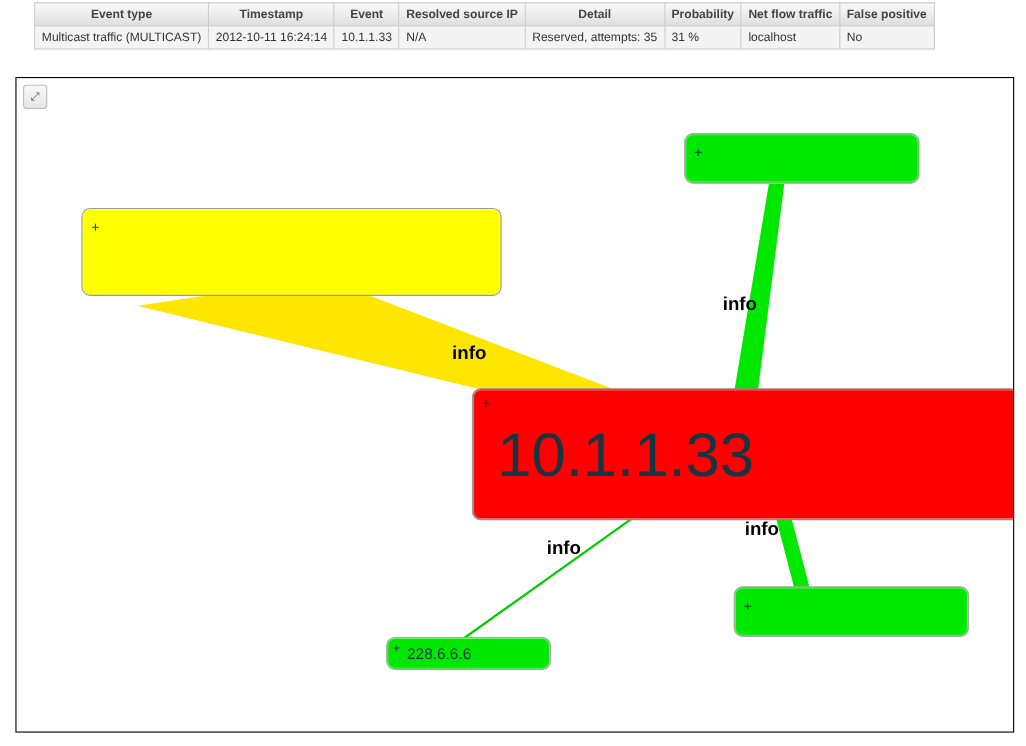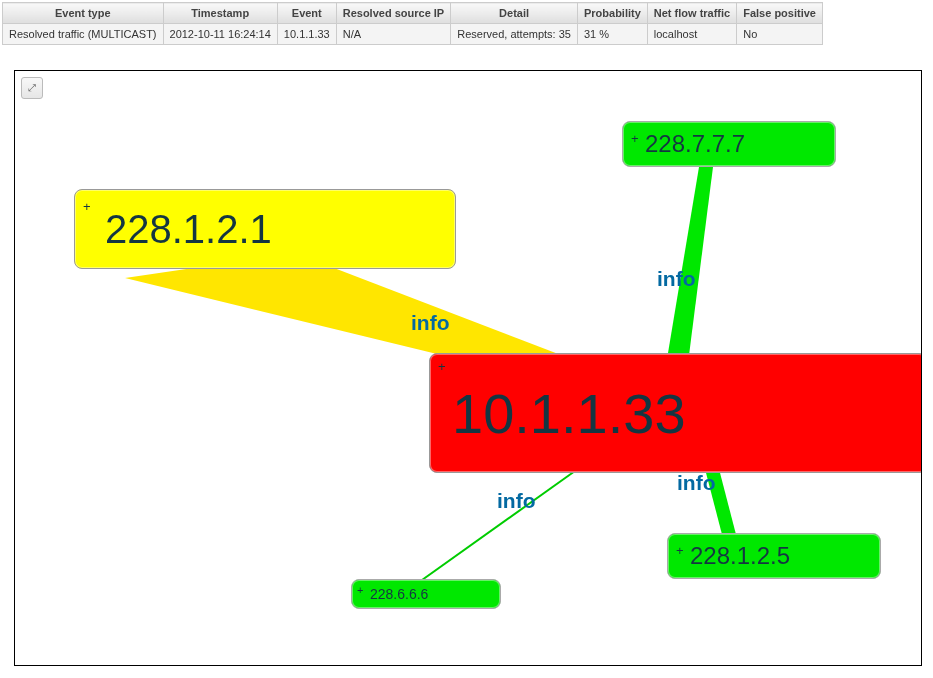--- a/index.html
+++ b/index.html
@@ -12,21 +12,21 @@
   }
   .page {
     width: 933px;
     height: 678px;
     position: relative;
   }
   
   .evt-table {
     border-collapse: collapse;
     width: 785px;
-    margin: 2px 0 0 2px;
+    margin: 2px 0 0 31px;
   }
   .evt-table th, .evt-table td {
     border: 1px solid #ccc;
     padding: 4px 6px;
     text-align: left;
     white-space: nowrap;
   }
   .evt-table th {
     text-align: center;
     background: linear-gradient(#f8f8f8, #ececec 50%, #dedede);
@@ -92,22 +92,22 @@
     line-height: 1;
   }
   .node.big   { border-color: #999; }
   .node.red    { background: #f00; }
   .node.yellow { background: #ff0; }
   .node.green  { background: #00e800; }
   .edge-label {
     position: absolute;
     font-family: Tahoma, Arial, sans-serif;
     font-weight: bold;
-    font-size: 21px;
-    color: #0369a1;
+    font-size: 17px;
+    color: #000000;
     pointer-events: none;
   }
 </style>
 </head>
 <body>
 <div class="page">
 
 <table class="evt-table">
   <thead>
     <tr>
@@ -116,21 +116,21 @@
       <th>Event</th>
       <th>Resolved source IP</th>
       <th>Detail</th>
       <th>Probability</th>
       <th>Net flow traffic</th>
       <th>False positive</th>
     </tr>
   </thead>
   <tbody>
     <tr>
-      <td>Resolved traffic (MULTICAST)</td>
+      <td>Multicast traffic (MULTICAST)</td>
       <td>2012-10-11 16:24:14</td>
       <td>10.1.1.33</td>
       <td>N/A</td>
       <td>Reserved, attempts: 35</td>
       <td>31 %</td>
       <td>localhost</td>
       <td>No</td>
     </tr>
   </tbody>
 </table>
@@ -153,31 +153,28 @@
   <div class="edge-label" style="left:662px; top:400px;">info</div>
   <div class="edge-label" style="left:482px; top:418px;">info</div>
 
   <div class="node red big" style="left:414px; top:282px; width:464px; height:118px; font-size:56px;">
     <span class="plus">+</span>
     <span>10.1.1.33</span>
   </div>
 
   <div class="node yellow big" style="left:59px; top:118px; width:340px; height:78px; font-size:40px; padding-left:30px;">
     <span class="plus" style="top:10px;">+</span>
-    <span>228.1.2.1</span>
   </div>
 
   <div class="node green" style="left:607px; top:50px; width:180px; height:44px; font-size:24px;">
     <span class="plus" style="top:10px;">+</span>
-    <span>228.7.7.7</span>
   </div>
 
   <div class="node green" style="left:652px; top:462px; width:180px; height:44px; font-size:24px;">
     <span class="plus" style="top:10px;">+</span>
-    <span>228.1.2.5</span>
   </div>
 
   <div class="node green" style="left:336px; top:508px; width:120px; height:28px; font-size:14px; padding-left:18px;">
     <span class="plus" style="top:5px; left:5px; font-size:11px;">+</span>
     <span>228.6.6.6</span>
   </div>
 
   <div class="expand-btn" title="Expand">
     <span>⤢</span>
   </div>

